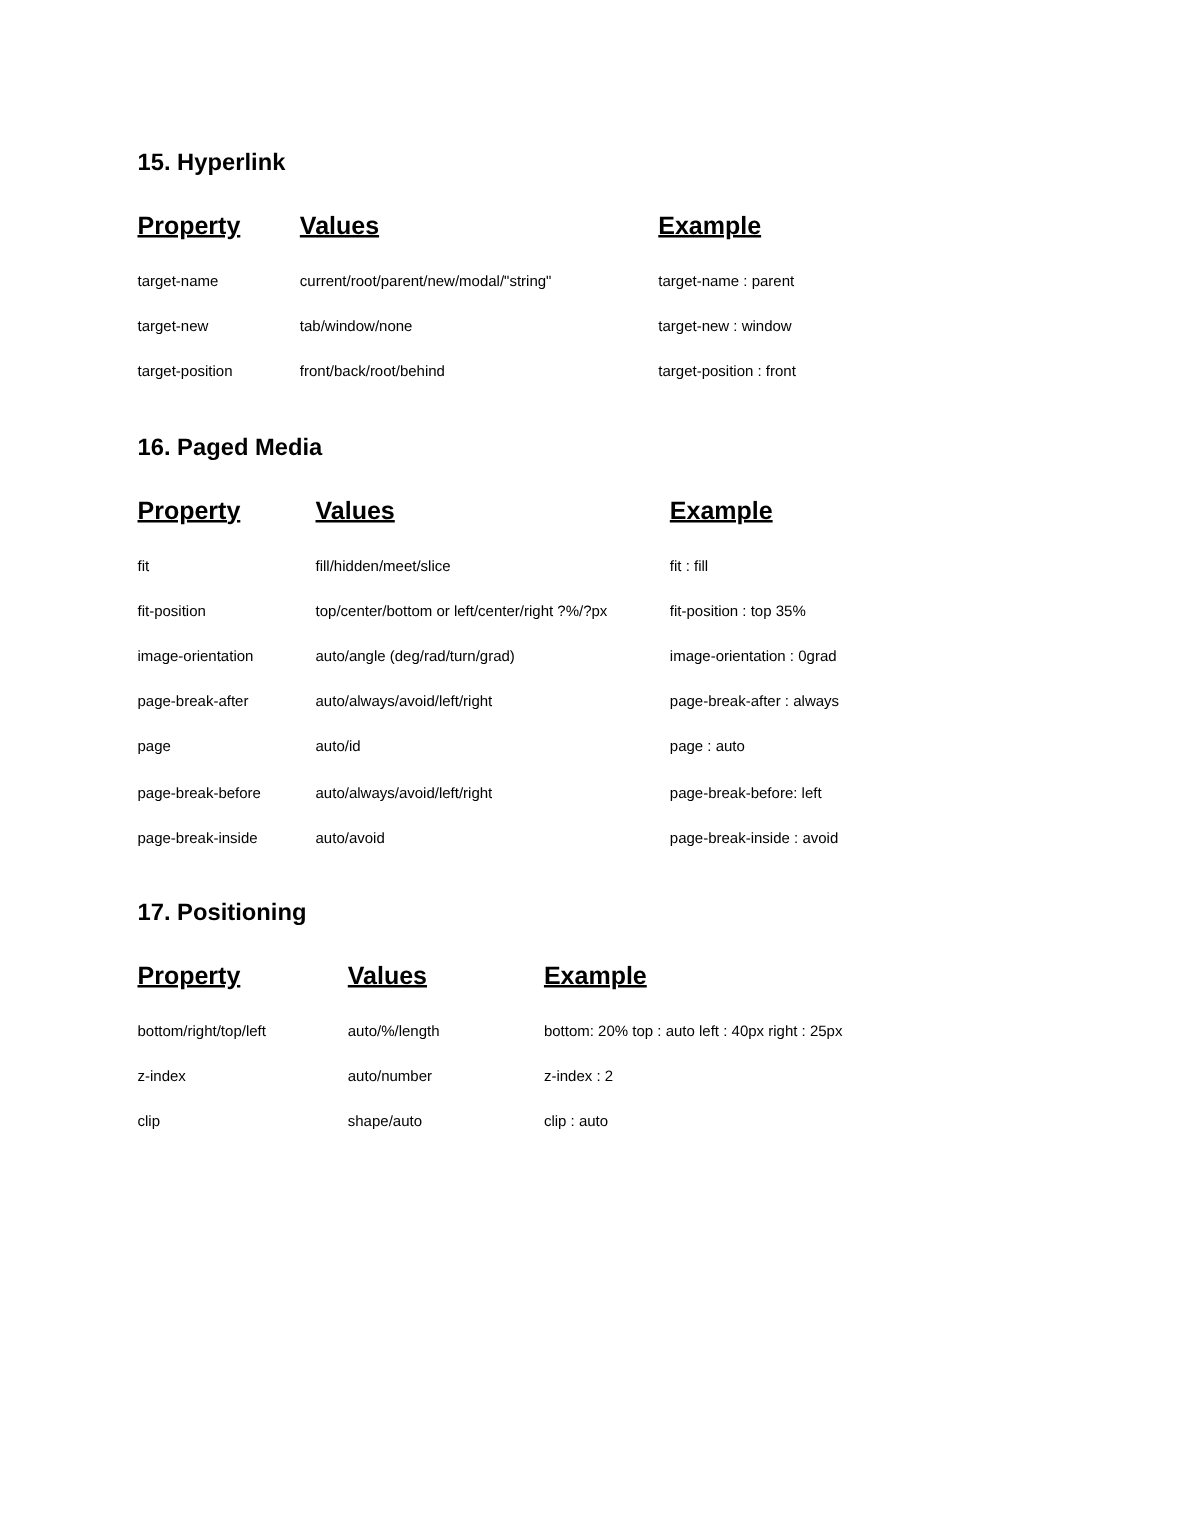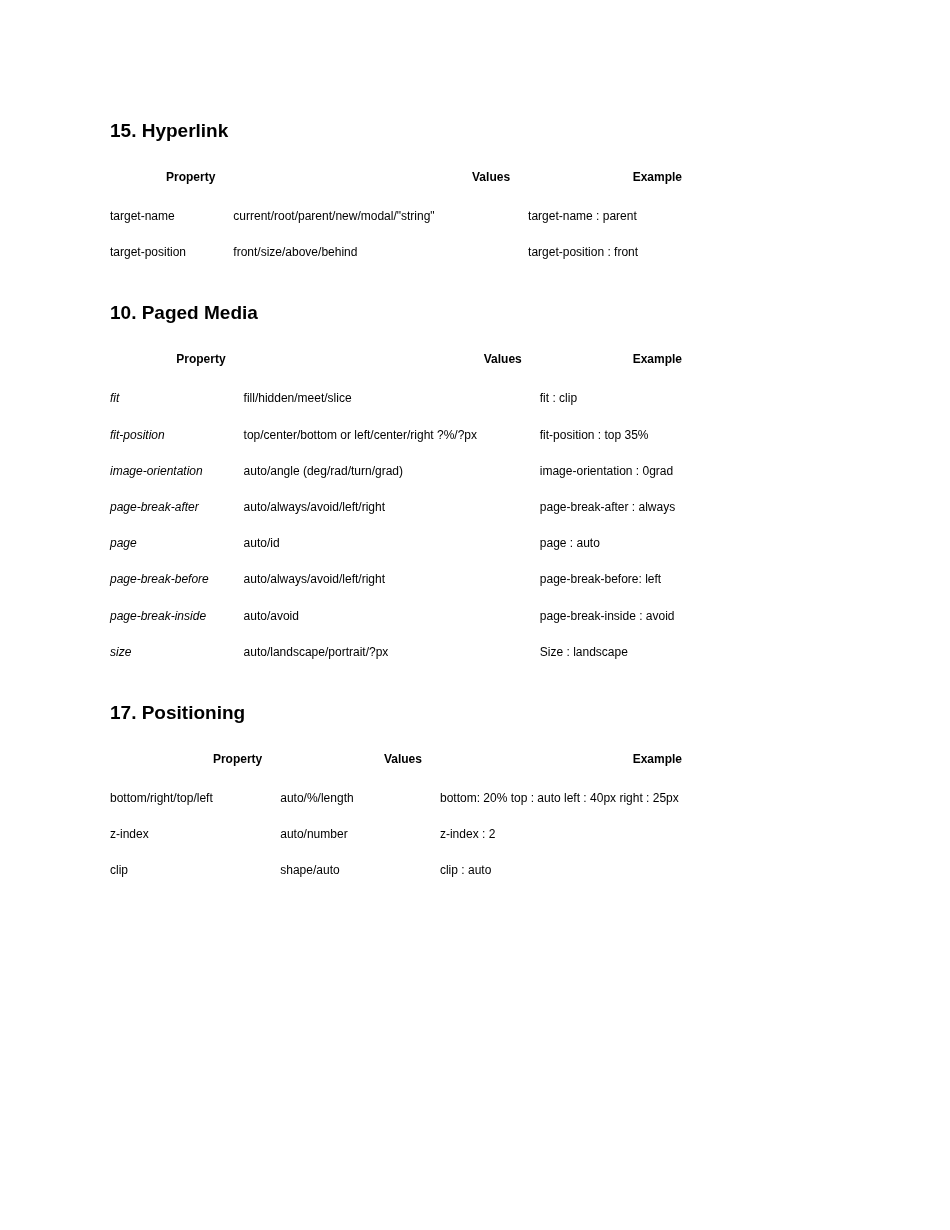--- a/index.html
+++ b/index.html
@@ -21,42 +21,43 @@
   .section-title {
     font-weight: 700;
     font-size: 19px;
     margin: 0 0 22px 0;
   }
   table {
     border-collapse: collapse;
     width: auto;
   }
   th {
-    text-align: right;
+    text-align: left;
     font-weight: 700;
-    font-size: 12px;
+    font-size: 20px;
     padding: 6px 18px 14px 0;
     vertical-align: top;
+    text-decoration: underline;
   }
   td {
     text-align: left;
     font-size: 12px;
     padding: 10px 18px 10px 0;
     vertical-align: top;
     line-height: 1.35;
   }
   
   .t15 .c-prop { width: 130px; }
   .t15 .c-val  { width: 310px; }
   .t15 .c-ex   { width: 200px; }
 
   .t16 .c-prop { width: 160px; }
   .t16 .c-val  { width: 370px; }
   .t16 .c-ex   { width: 200px; }
-  .t16 .c-prop td, .t16 td.c-prop { max-width:160px; word-break: break-word; font-style: italic; }
+  .t16 .c-prop td, .t16 td.c-prop { max-width:160px; word-break: break-word; }
 
   .t17 .c-prop { width: 180px; }
   .t17 .c-val  { width: 180px; }
   .t17 .c-ex   { width: 350px; }
 
   td.wrap { max-width: 160px; word-break: break-all; }
   td.wrap-ex { max-width: 200px; }
 </style>
 </head>
 <body>
@@ -71,41 +72,46 @@
         <th class="c-prop">Property</th>
         <th class="c-val">Values</th>
         <th class="c-ex">Example</th>
       </tr>
       <tr>
         <td class="c-prop">target-name</td>
         <td class="c-val">current/root/parent/new/modal/"string"</td>
         <td class="c-ex">target-name : parent</td>
       </tr>
       <tr>
+        <td class="c-prop">target-new</td>
+        <td class="c-val">tab/window/none</td>
+        <td class="c-ex">target-new : window</td>
+      </tr>
+      <tr>
         <td class="c-prop">target-position</td>
-        <td class="c-val">front/size/above/behind</td>
+        <td class="c-val">front/back/root/behind</td>
         <td class="c-ex">target-position : front</td>
       </tr>
     </tbody>
       </table>
   </div>
 
   <div class="section">
-    <h3 class="section-title">10. Paged Media</h3>
+    <h3 class="section-title">16. Paged Media</h3>
     <table class="t16">
       <tbody>
           <tr>
         <th class="c-prop">Property</th>
         <th class="c-val">Values</th>
         <th class="c-ex">Example</th>
       </tr>
       <tr>
         <td class="c-prop">fit</td>
         <td class="c-val">fill/hidden/meet/slice</td>
-        <td class="c-ex">fit : clip</td>
+        <td class="c-ex">fit : fill</td>
       </tr>
       <tr>
         <td class="c-prop">fit-position</td>
         <td class="c-val">top/center/bottom or left/center/right ?%/?px</td>
         <td class="c-ex">fit-position : top 35%</td>
       </tr>
       <tr>
         <td class="c-prop">image-orientation</td>
         <td class="c-val">auto/angle (deg/rad/turn/grad)</td>
         <td class="c-ex">image-orientation : 0grad</td>
@@ -122,25 +128,20 @@
       </tr>
       <tr>
         <td class="c-prop wrap">page-break-before</td>
         <td class="c-val">auto/always/avoid/left/right</td>
         <td class="c-ex">page-break-before: left</td>
       </tr>
       <tr>
         <td class="c-prop">page-break-inside</td>
         <td class="c-val">auto/avoid</td>
         <td class="c-ex wrap-ex">page-break-inside : avoid</td>
-      </tr>
-      <tr>
-        <td class="c-prop">size</td>
-        <td class="c-val">auto/landscape/portrait/?px</td>
-        <td class="c-ex">Size : landscape</td>
       </tr>
     </tbody>
       </table>
   </div>
 
   <div class="section">
     <h3 class="section-title">17. Positioning</h3>
     <table class="t17">
       <tbody>
           <tr>

